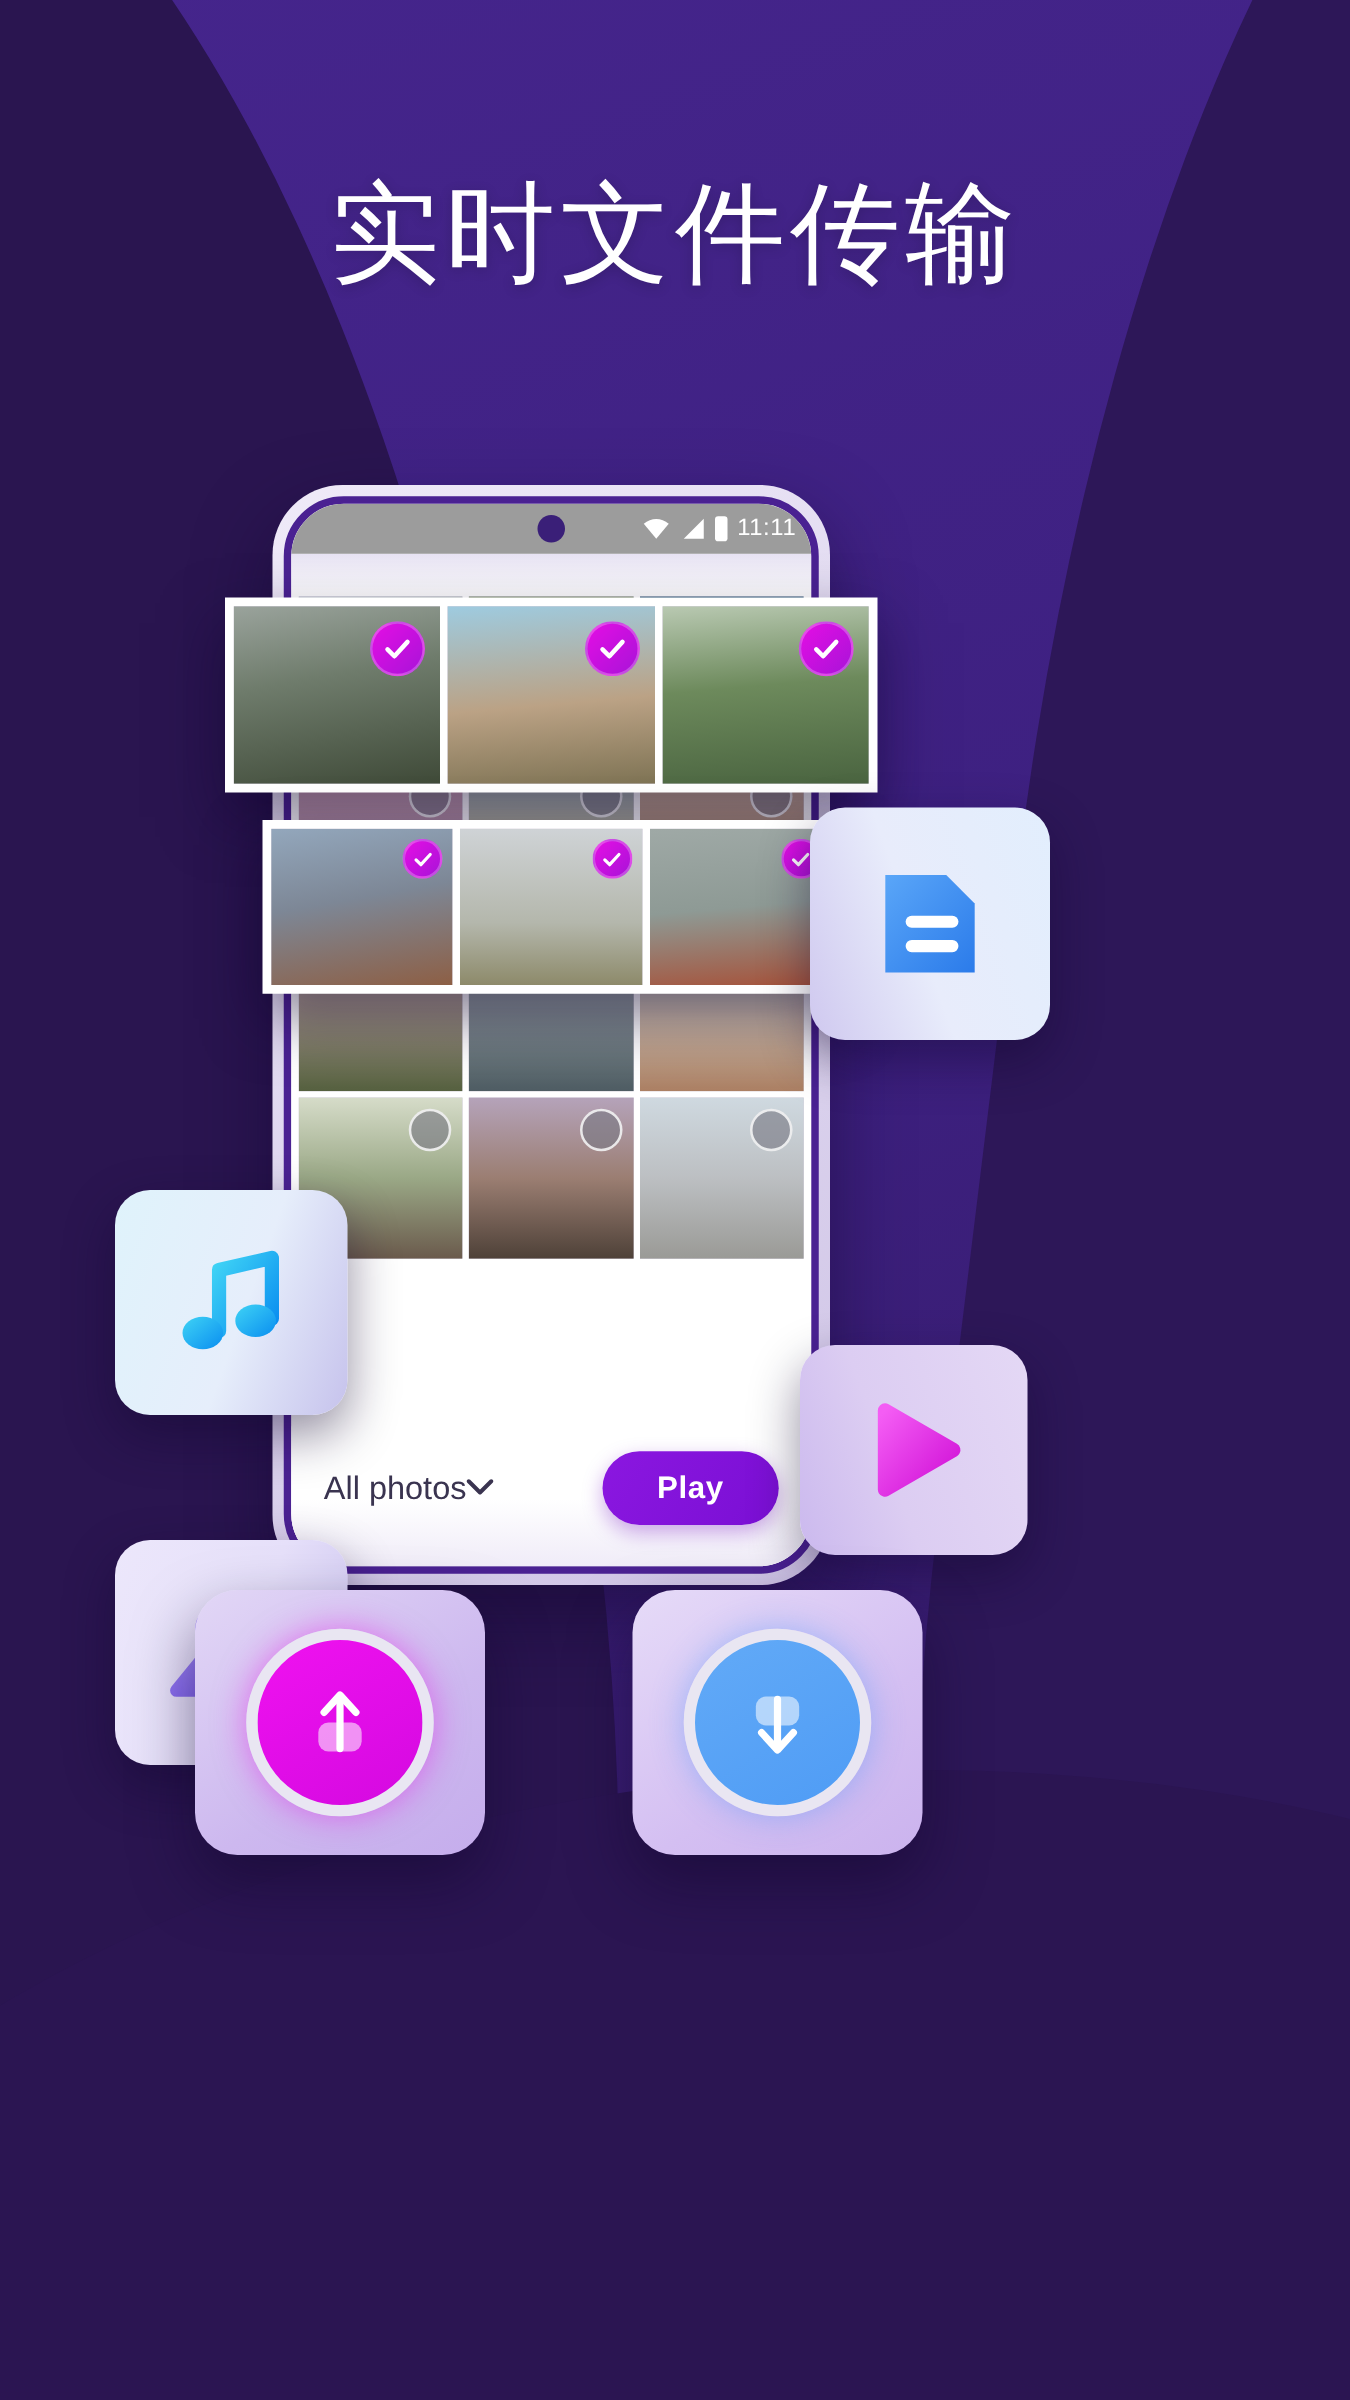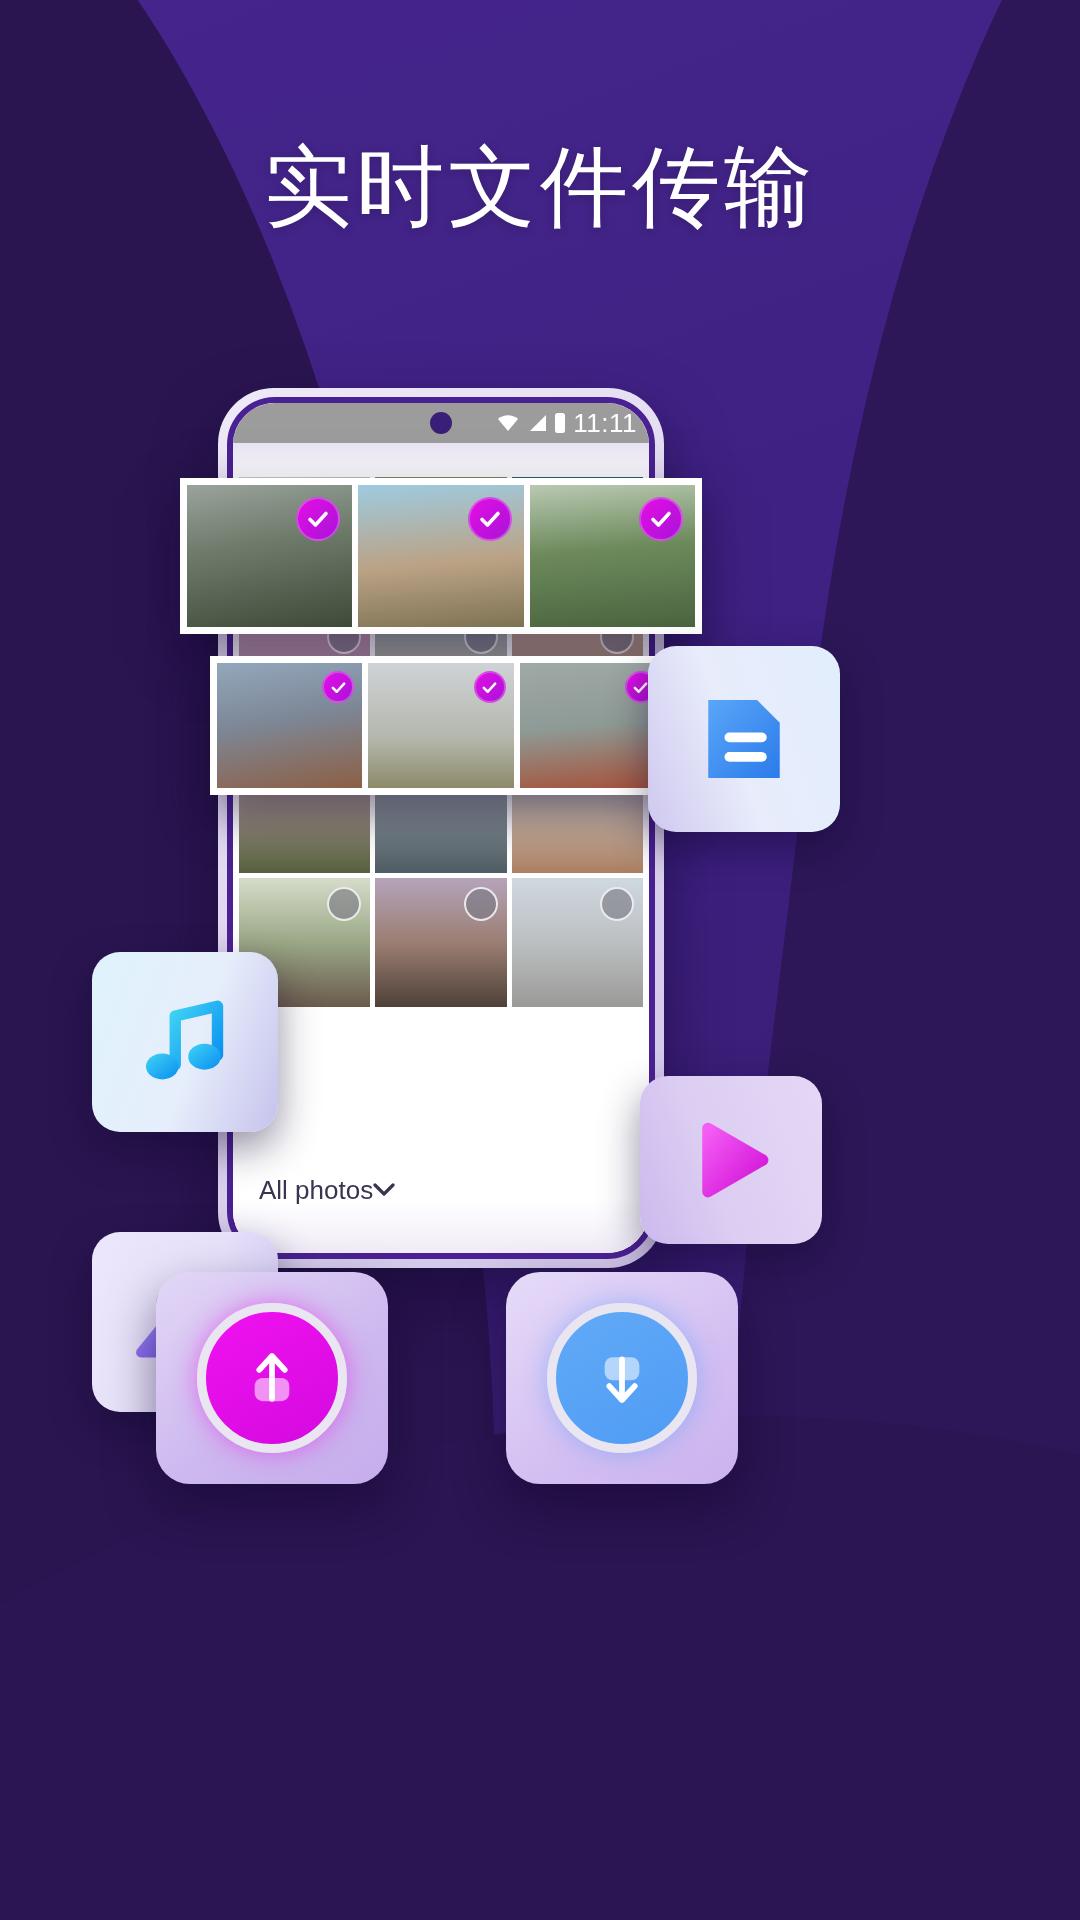--- a/index.html
+++ b/index.html
@@ -50,21 +50,21 @@
     background:#ffffff; position:relative;
     border:6px solid #4a2192;
   }
   #statusbar {
     height:40px; background:#9c9c9c; display:flex; align-items:center;
     padding:0 14px; position:relative;
   }
   #camera-dot { width:22px; height:22px; border-radius:50%; background:#3a1f78; margin:0 auto; }
   #status-right { position:absolute; right:12px; top:0; height:40px; display:flex; align-items:center; gap:7px; }
   .sb-ico { display:block; }
-  #clock { color:#fff; font-size:26px; letter-spacing:.5px; }
+  #clock { color:#fff; font-size:19px; letter-spacing:.5px; }
   #app-top-fade { height:34px; background:linear-gradient(#e8e3f4,#ffffff); }
 
   
   #grid-wrap { position:absolute; top:74px; left:0; right:0; bottom:0; overflow:hidden; background:#fff; }
   #grid { display:grid; grid-template-columns:repeat(3,1fr); gap:5px; padding:0 6px; }
   .cell { position:relative; width:100%; padding-top:98%; overflow:hidden; background:#c9c3d4; }
   .cell .ph { position:absolute; inset:0; }
   .badge {
     position:absolute; top:9px; right:9px; width:34px; height:34px; border-radius:50%;
     display:flex; align-items:center; justify-content:center;
@@ -219,20 +219,21 @@
         </div>
     </div>
 
     <div id="app-bottom">
       <div id="allphotos">
         <span>All photos</span>
         <svg width="22" height="14" viewBox="0 0 22 14">
             <path d="M2 2 L11 11 L20 2" stroke="#3a3450" stroke-width="3.2" fill="none" stroke-linecap="round" stroke-linejoin="round"></path>
           </svg>
       </div>
+      <button id="playbtn">Play</button>
     </div>
 
   </div>
 </div>
 
 <div class="sheet" id="sheet-top">
     <div class="cell">
       <div class="ph" style="background:linear-gradient(170deg,#9aa39c 0%,#6f7c6c 40%,#3f4a38 100%)"></div>
       <div class="badge on">
         <svg viewBox="0 0 24 24">

